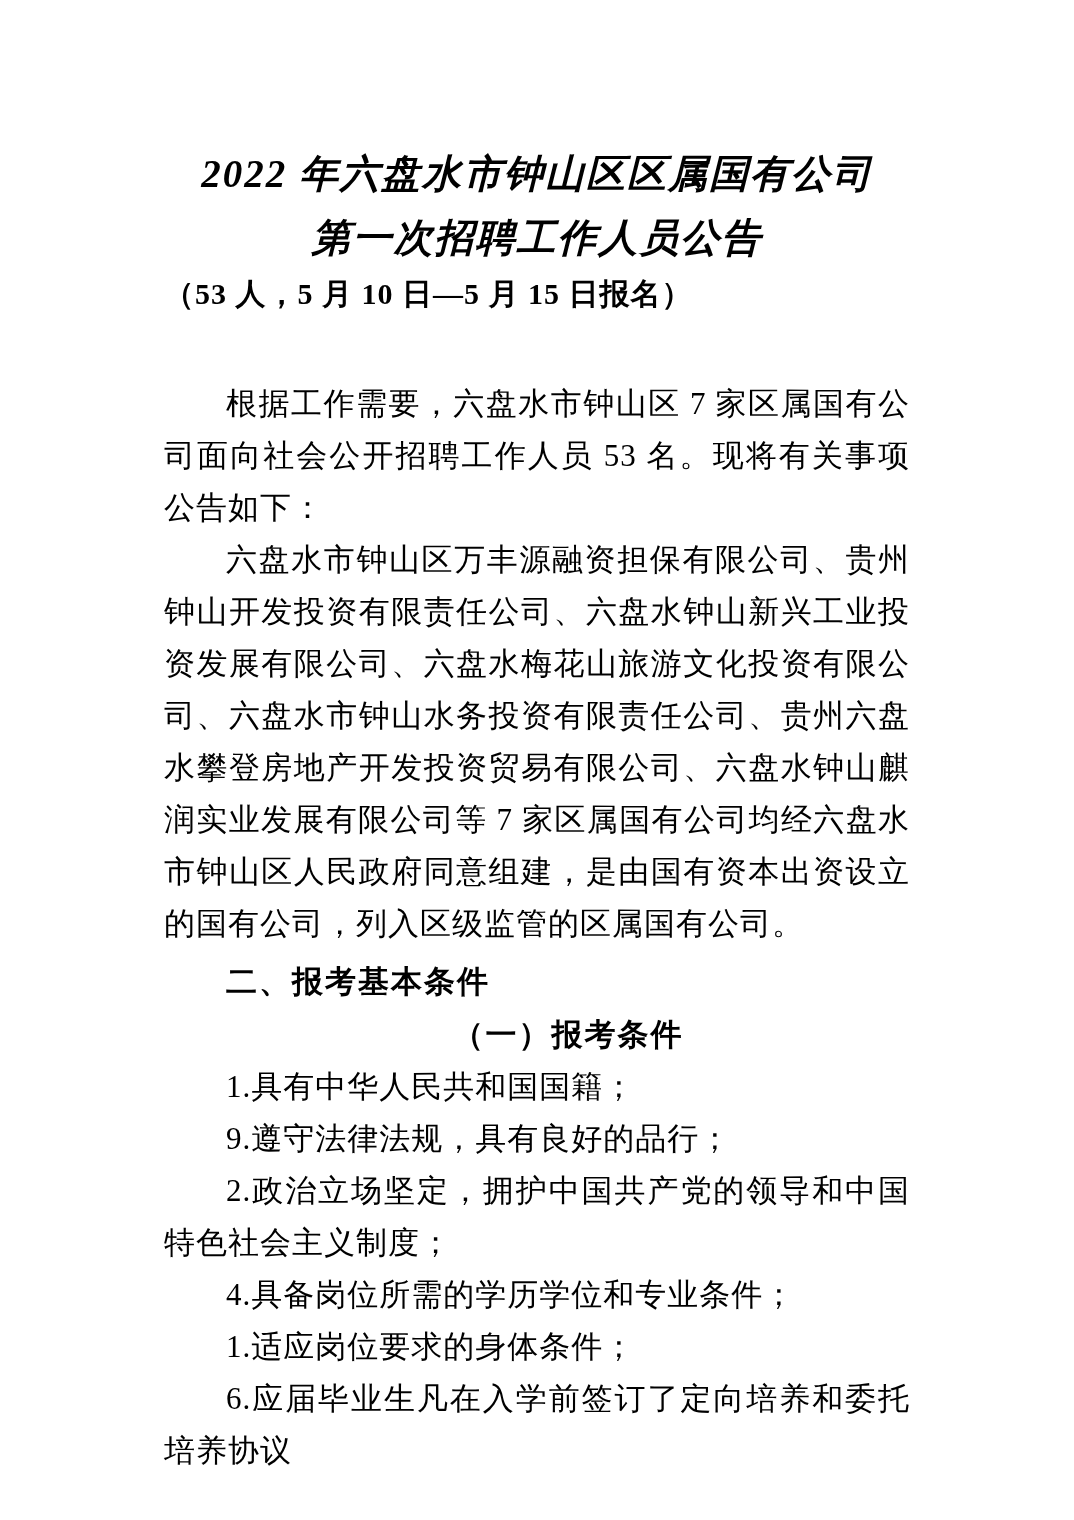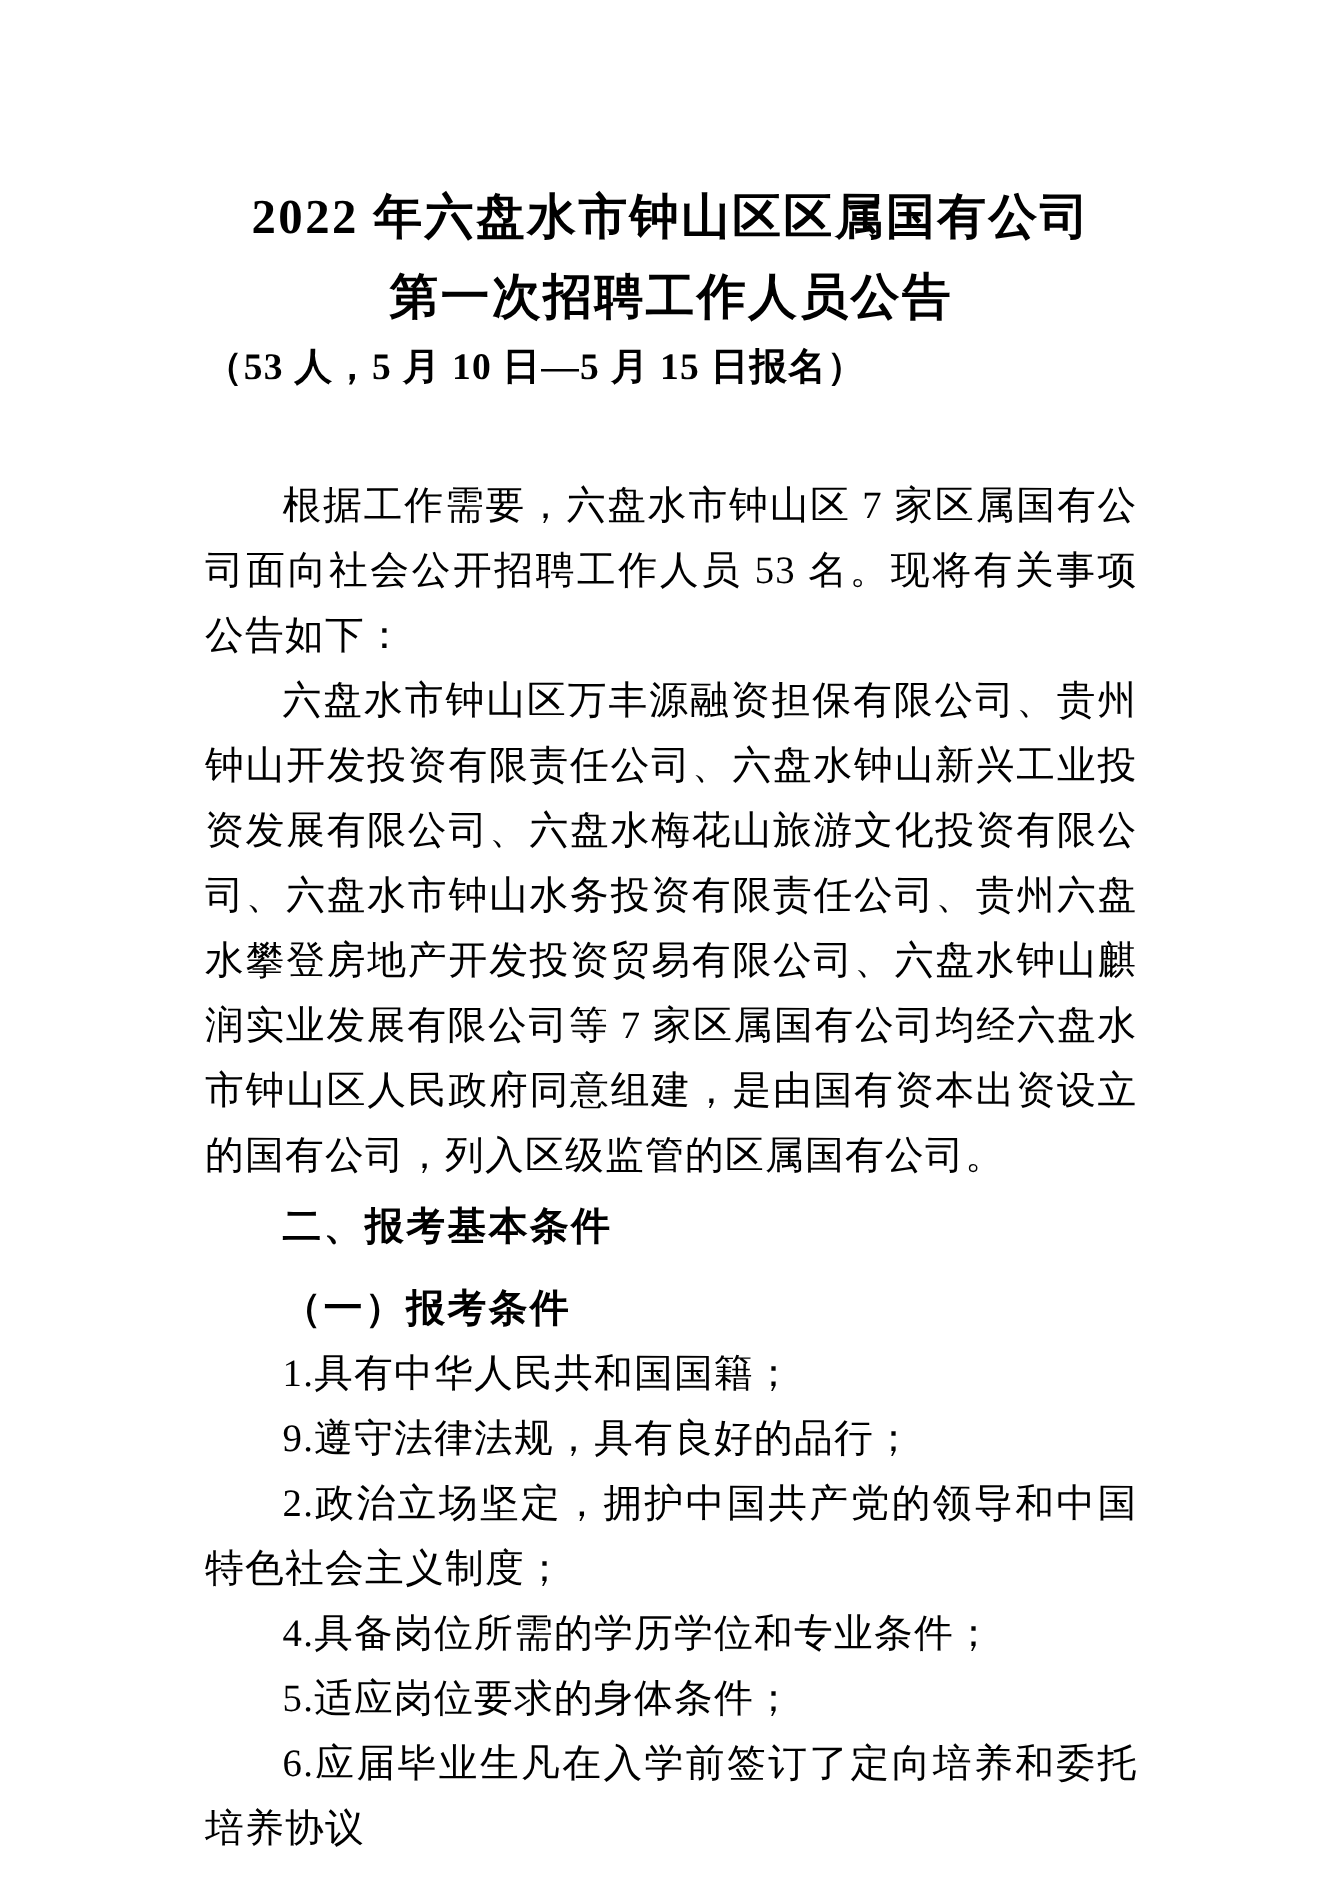--- a/index.html
+++ b/index.html
@@ -23,21 +23,21 @@
   }
   .doc-title {
     margin: 0;
     font-family: "Liberation Serif", "DejaVu Serif", serif;
     font-weight: bold;
     font-size: 39px;
     line-height: 64px;
     text-align: center;
     letter-spacing: 2px;
   }
-  .title-line { display: block; white-space: nowrap; }
+  .title-line { display: block; white-space: nowrap; font-style: italic; }
   .subtitle {
     margin-top: 2px;
     font-family: "Liberation Serif", "DejaVu Serif", serif;
     font-weight: bold;
     font-size: 30px;
     line-height: 44px;
     letter-spacing: 1px;
   }
   .doc-body {
     margin-top: 62px;
@@ -54,23 +54,23 @@
   }
   .para.heading1 {
     font-family: "DejaVu Sans", "Liberation Sans", sans-serif;
     font-weight: bold;
     margin-top: 5px;
     letter-spacing: 2px;
     text-align: left;
   }
   .para.heading2 {
     font-weight: bold;
-    margin-top: 14px;
+    margin-top: 2px;
     letter-spacing: 2px;
-    text-align: left;
+    text-align: center;
   }
 </style>
 </head>
 <body>
 
 <div class="page">
   <div class="content">
     <h1 class="doc-title">
       <span class="title-line">2022 年六盘水市钟山区区属国有公司</span>
       <span class="title-line">第一次招聘工作人员公告</span>
@@ -78,17 +78,17 @@
     <div class="subtitle">（53 人，5 月 10 日—5 月 15 日报名）</div>
     <div class="doc-body" id="doc-body">
         <p class="para body">根据工作需要，六盘水市钟山区 7 家区属国有公司面向社会公开招聘工作人员 53 名。现将有关事项公告如下：</p>
         <p class="para body">六盘水市钟山区万丰源融资担保有限公司、贵州钟山开发投资有限责任公司、六盘水钟山新兴工业投资发展有限公司、六盘水梅花山旅游文化投资有限公司、六盘水市钟山水务投资有限责任公司、贵州六盘水攀登房地产开发投资贸易有限公司、六盘水钟山麒润实业发展有限公司等 7 家区属国有公司均经六盘水市钟山区人民政府同意组建，是由国有资本出资设立的国有公司，列入区级监管的区属国有公司。</p>
         <p class="para heading1">二、报考基本条件</p>
         <p class="para heading2">（一）报考条件</p>
         <p class="para list-item">1.具有中华人民共和国国籍；</p>
         <p class="para list-item">9.遵守法律法规，具有良好的品行；</p>
         <p class="para list-item">2.政治立场坚定，拥护中国共产党的领导和中国特色社会主义制度；</p>
         <p class="para list-item">4.具备岗位所需的学历学位和专业条件；</p>
-        <p class="para list-item">5.适应岗位要求的身体条件；</p>
+        <p class="para list-item">1.适应岗位要求的身体条件；</p>
         <p class="para list-item">6.应届毕业生凡在入学前签订了定向培养和委托培养协议</p>
       </div>
   </div>
 </div>
 
 </body></html>

